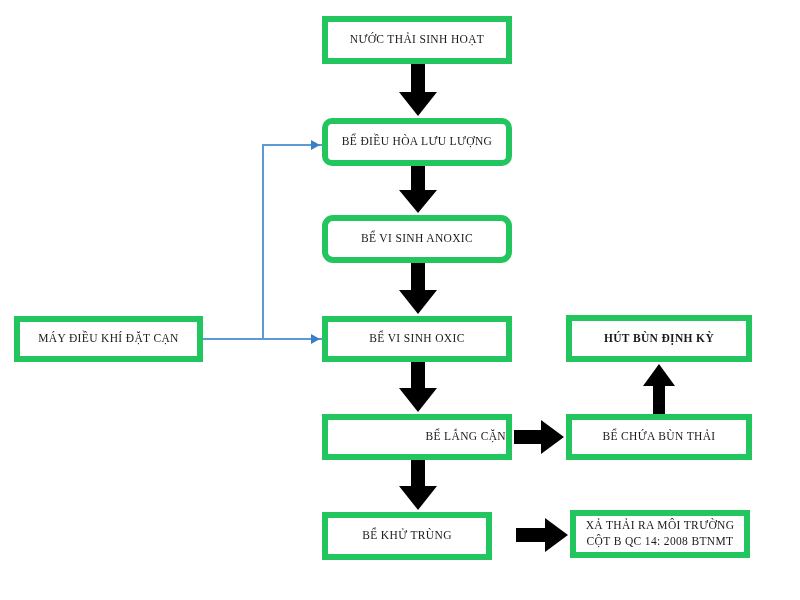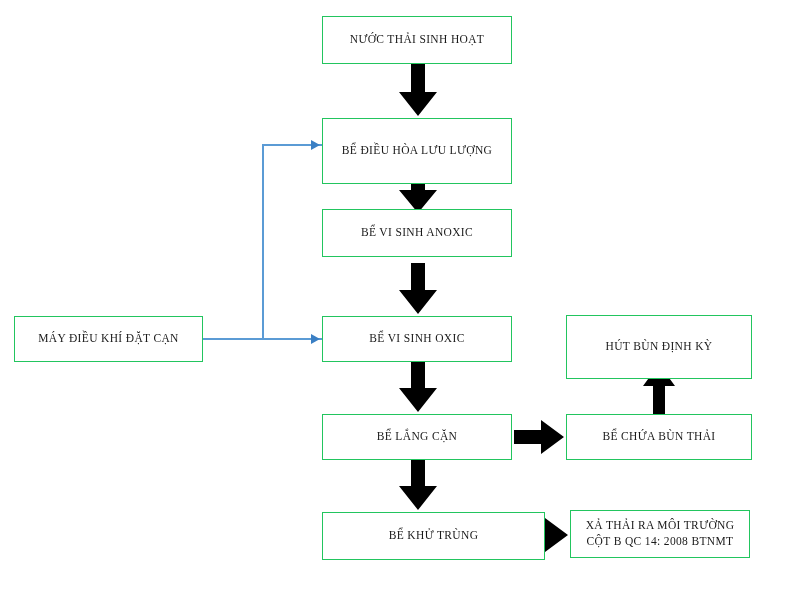--- a/index.html
+++ b/index.html
@@ -7,44 +7,44 @@
     width:800px;height:600px;
     background:#ffffff;
     font-family:"Liberation Serif","DejaVu Serif",serif;
     overflow:hidden;
   }
   #canvas{position:relative;width:800px;height:600px;}
 
   .node{
     position:absolute;
     box-sizing:border-box;
-    border:1px solid #22c55e;
+    border:6px solid #22c55e;
     background:#ffffff;
     display:flex;
     align-items:center;
     justify-content:center;
     text-align:center;
     color:#1a1a1a;
     font-size:11.5px;
     letter-spacing:.35px;
     line-height:1.35;
     z-index:3;
   }
   .node .label{display:block;white-space:pre-line;}
 
   
   #n-influent   {left:322px;top:16px; width:190px;height:48px;}
-  #n-equal      {left:322px;top:118px;width:190px;height:66px;}
-  #n-anoxic     {left:322px;top:209px;width:190px;height:48px;}
+  #n-equal      {left:322px;top:118px;width:190px;height:48px;border-radius:10px;}
+  #n-anoxic     {left:322px;top:215px;width:190px;height:48px;border-radius:11px;}
   #n-oxic       {left:322px;top:316px;width:190px;height:46px;}
-  #n-settle     {left:322px;top:414px;width:190px;height:46px;}
-  #n-disinfect  {left:322px;top:512px;width:223px;height:48px;}
+  #n-settle     {left:322px;top:414px;width:190px;height:46px;justify-content:flex-end;}
+  #n-disinfect  {left:322px;top:512px;width:170px;height:48px;}
   #n-blower     {left:14px; top:316px;width:189px;height:46px;}
   #n-sludgetank {left:566px;top:414px;width:186px;height:46px;font-family:Liberation Serif, serif;}
-  #n-suction    {left:566px;top:315px;width:186px;height:64px;}
+  #n-suction    {left:566px;top:315px;width:186px;height:47px;font-weight:bold;}
   #n-discharge  {left:570px;top:510px;width:180px;height:48px;}
 
   
   .arrow{position:absolute;z-index:2;}
 
   
   .bluewire{position:absolute;background:#5b9bd5;z-index:1;}
   #bw-h-blower {left:203px;top:338px;width:121px;height:1.6px;}
   #bw-v-riser  {left:262px;top:145px;width:1.6px;height:195px;}
   #bw-h-equal  {left:262px;top:144px;width:62px;height:1.6px;}

